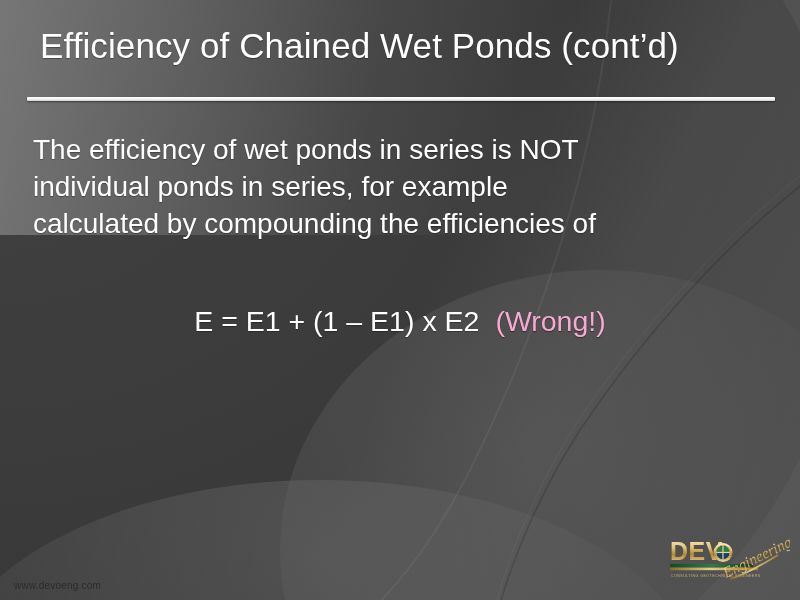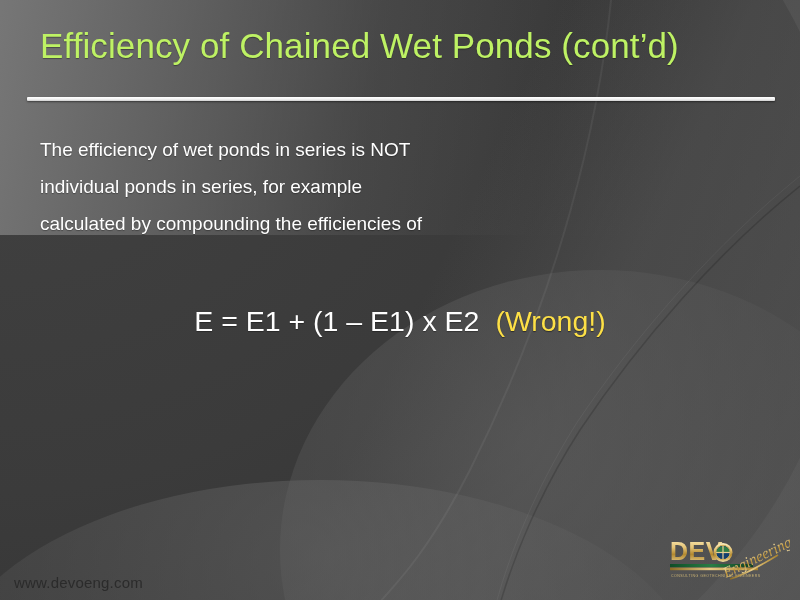--- a/index.html
+++ b/index.html
@@ -81,21 +81,21 @@
   .content {
     position: absolute;
     inset: 0;
   }
 
   .title {
     position: absolute;
     left: 40px;
     top: 24px;
     width: 730px;
-    color: #bef264;
+    color: #ffffff;
     font-size: 35px;
     font-weight: 400;
     letter-spacing: 0.1px;
     line-height: 44px;
     white-space: nowrap;
     text-shadow: 0 1px 1px rgba(0,0,0,0.35);
   }
 
   .title-rule {
     position: absolute;
@@ -103,54 +103,54 @@
     top: 97px;
     width: 748px;
     height: 4px;
     background: linear-gradient(180deg, #ffffff 0%, #f2f2f2 55%, #cfcfcf 100%);
     border-radius: 1px;
     box-shadow: 0 1px 2px rgba(0,0,0,0.45);
   }
 
   .body-block {
     position: absolute;
-    left: 40px;
+    left: 33px;
     top: 131px;
     width: 740px;
     color: #ffffff;
-    font-size: 19px;
+    font-size: 28px;
     line-height: 37px;
     font-weight: 400;
     text-shadow: 0 1px 1px rgba(0,0,0,0.32);
   }
   .body-line { white-space: nowrap; }
 
   .equation {
     position: absolute;
     left: 0;
     top: 303px;
     width: 800px;
     text-align: center;
     font-size: 28.5px;
     line-height: 36px;
     color: #ffffff;
     text-shadow: 0 1px 1px rgba(0,0,0,0.32);
   }
   .equation .wrong {
-    color: #fde047;
+    color: #f9a8d4;
     margin-left: 16px;
     text-shadow: 0 1px 1px rgba(0,0,0,0.45);
   }
 
   .site-url {
     position: absolute;
     left: 14px;
     bottom: 9px;
     color: #2b2b2b;
-    font-size: 15px;
+    font-size: 10px;
     letter-spacing: 0.2px;
   }
 
   
   .logo {
     position: absolute;
     left: 668px;
     top: 532px;
     width: 122px;
     height: 56px;

